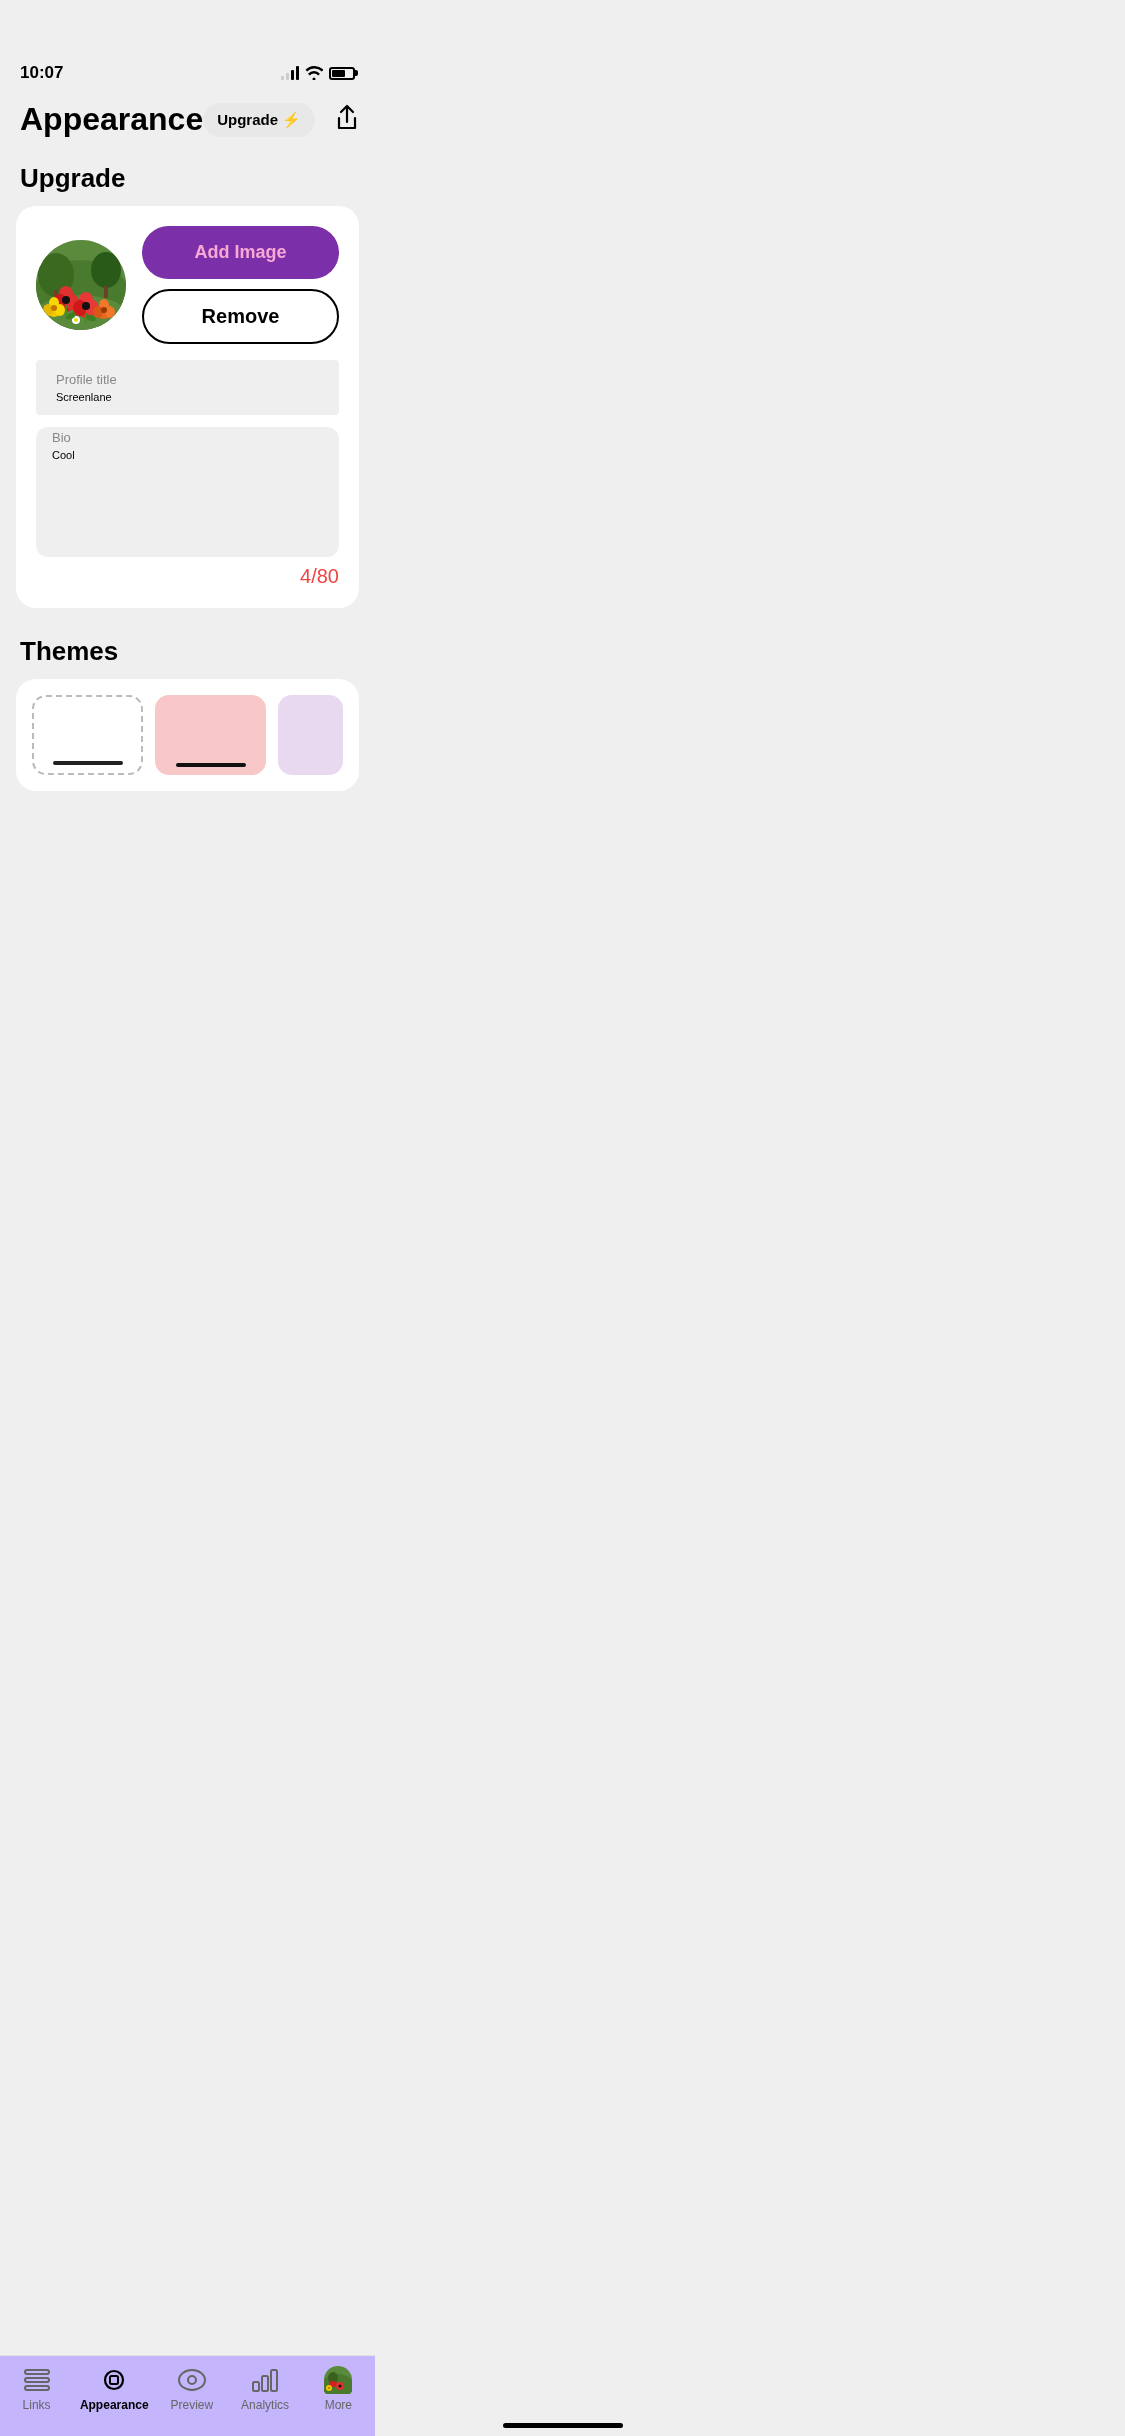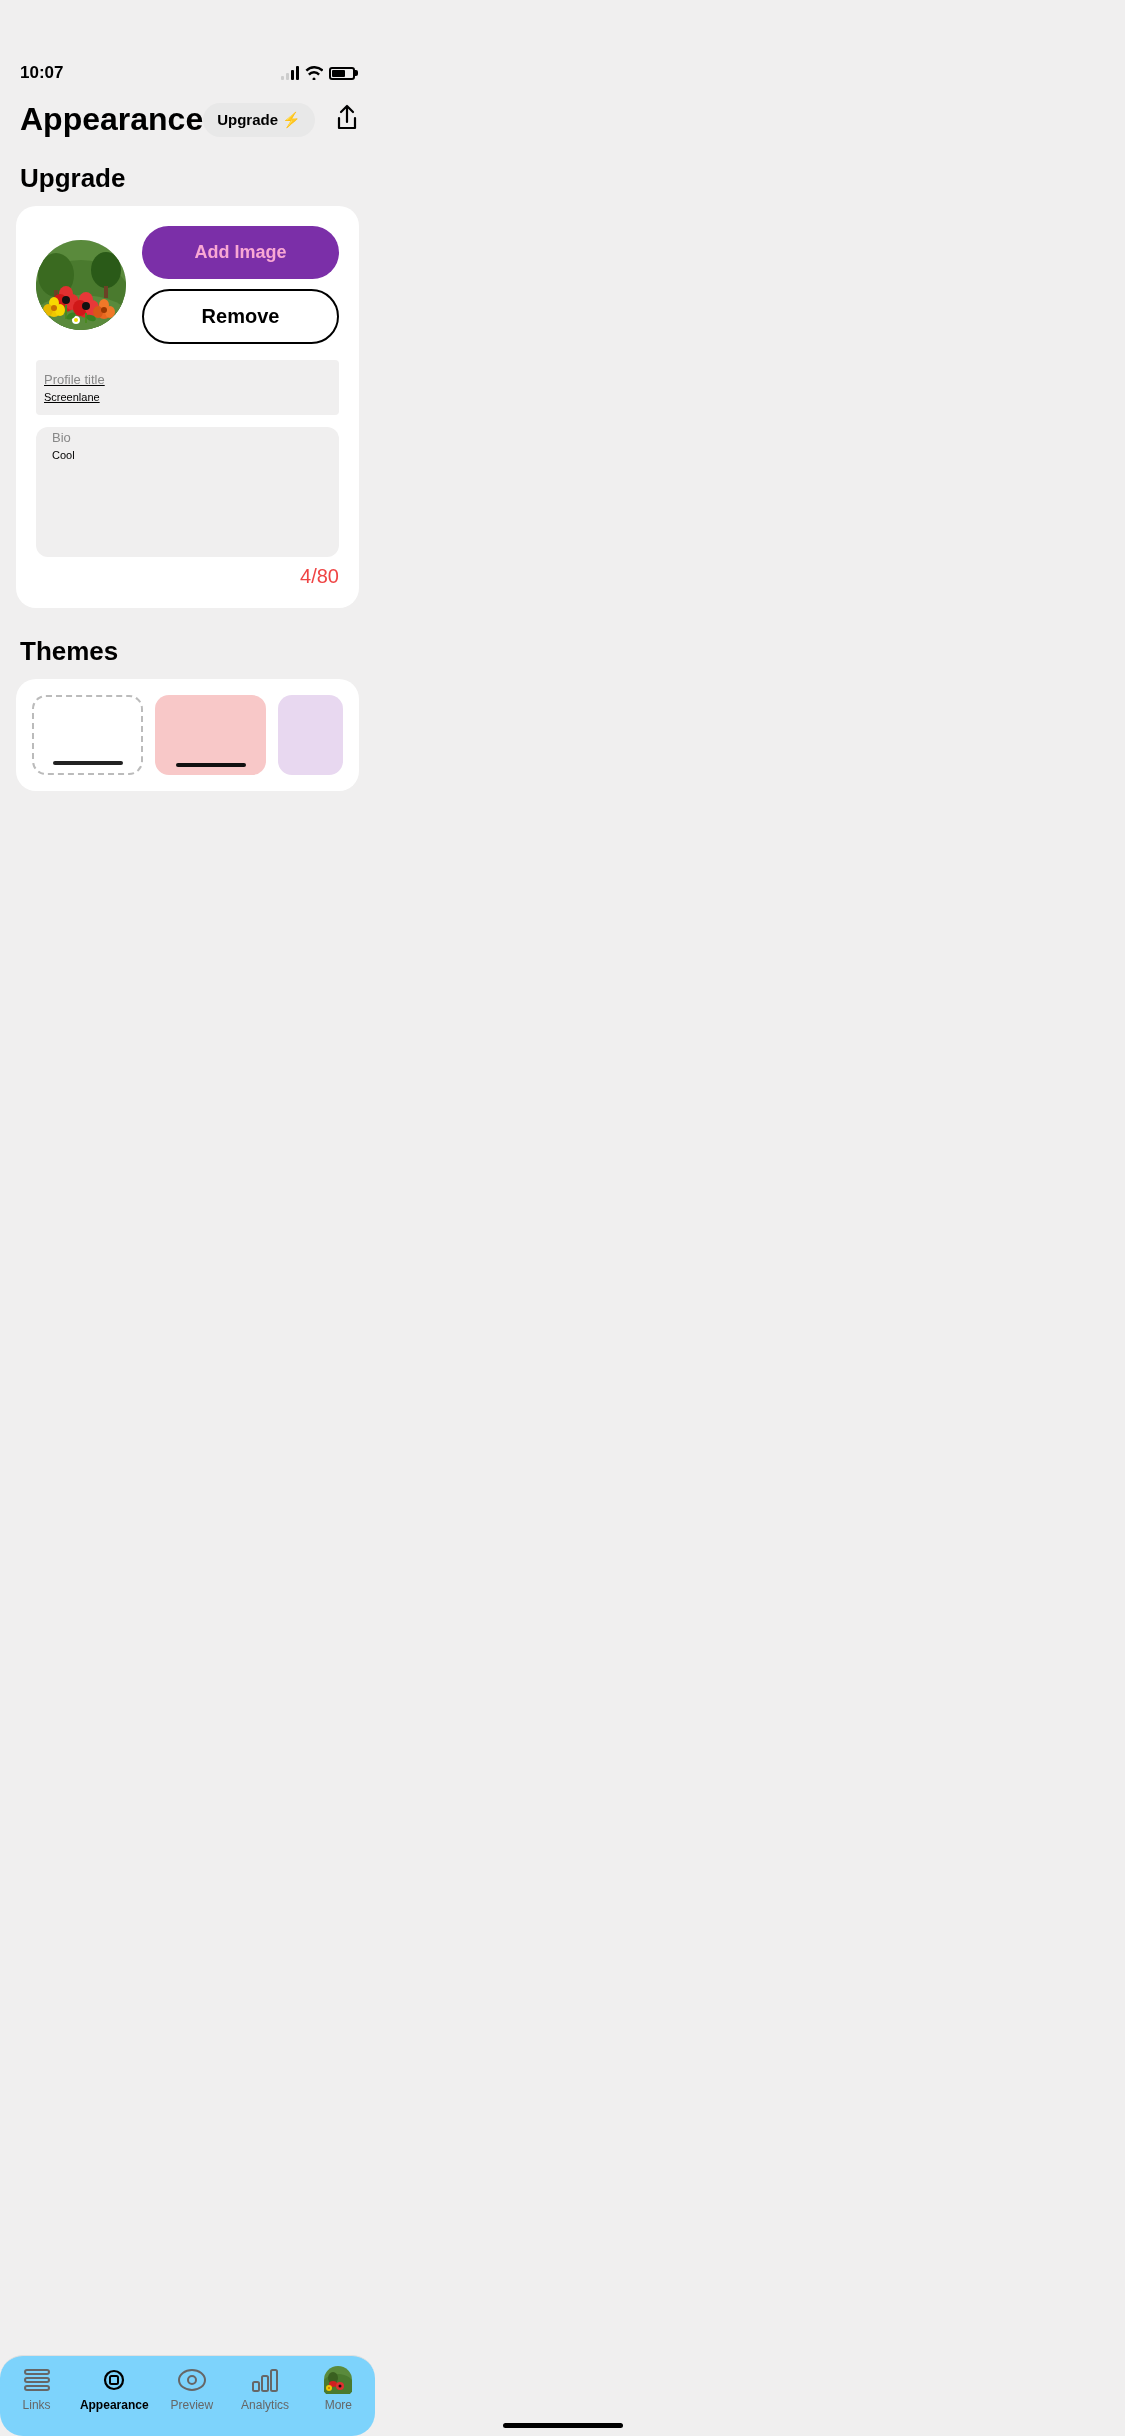--- a/index.html
+++ b/index.html
@@ -174,23 +174,22 @@
       font-weight: 700;
       color: #000;
       cursor: pointer;
       width: 100%;
     }
 
     
     .input-field {
       background: #f0efef;
       border-radius: 4px;
-      padding: 12px 8px;
+      padding: 12px 20px;
       margin-bottom: 12px;
-      text-decoration: underline;
     }
     .input-label {
       font-size: 13px;
       color: #888;
       margin-bottom: 4px;
     }
     .input-value {
       font-size: 11px;
       color: #000;
       font-weight: 400;
@@ -257,27 +256,26 @@
       background: #e8d8f0;
       border-radius: 14px;
     }
 
     
     .bottom-nav {
       position: fixed;
       bottom: 0;
       left: 0;
       width: 375px;
-      background: #7dd3fc;
+      background: #c4b5fd;
       border-top: 1px solid #e0e0e0;
       display: flex;
       justify-content: space-around;
       align-items: center;
       padding: 10px 0 24px 0;
-      border-radius: 23px;
     }
     .nav-item {
       display: flex;
       flex-direction: column;
       align-items: center;
       gap: 4px;
       cursor: pointer;
       min-width: 60px;
     }
     .nav-icon {

